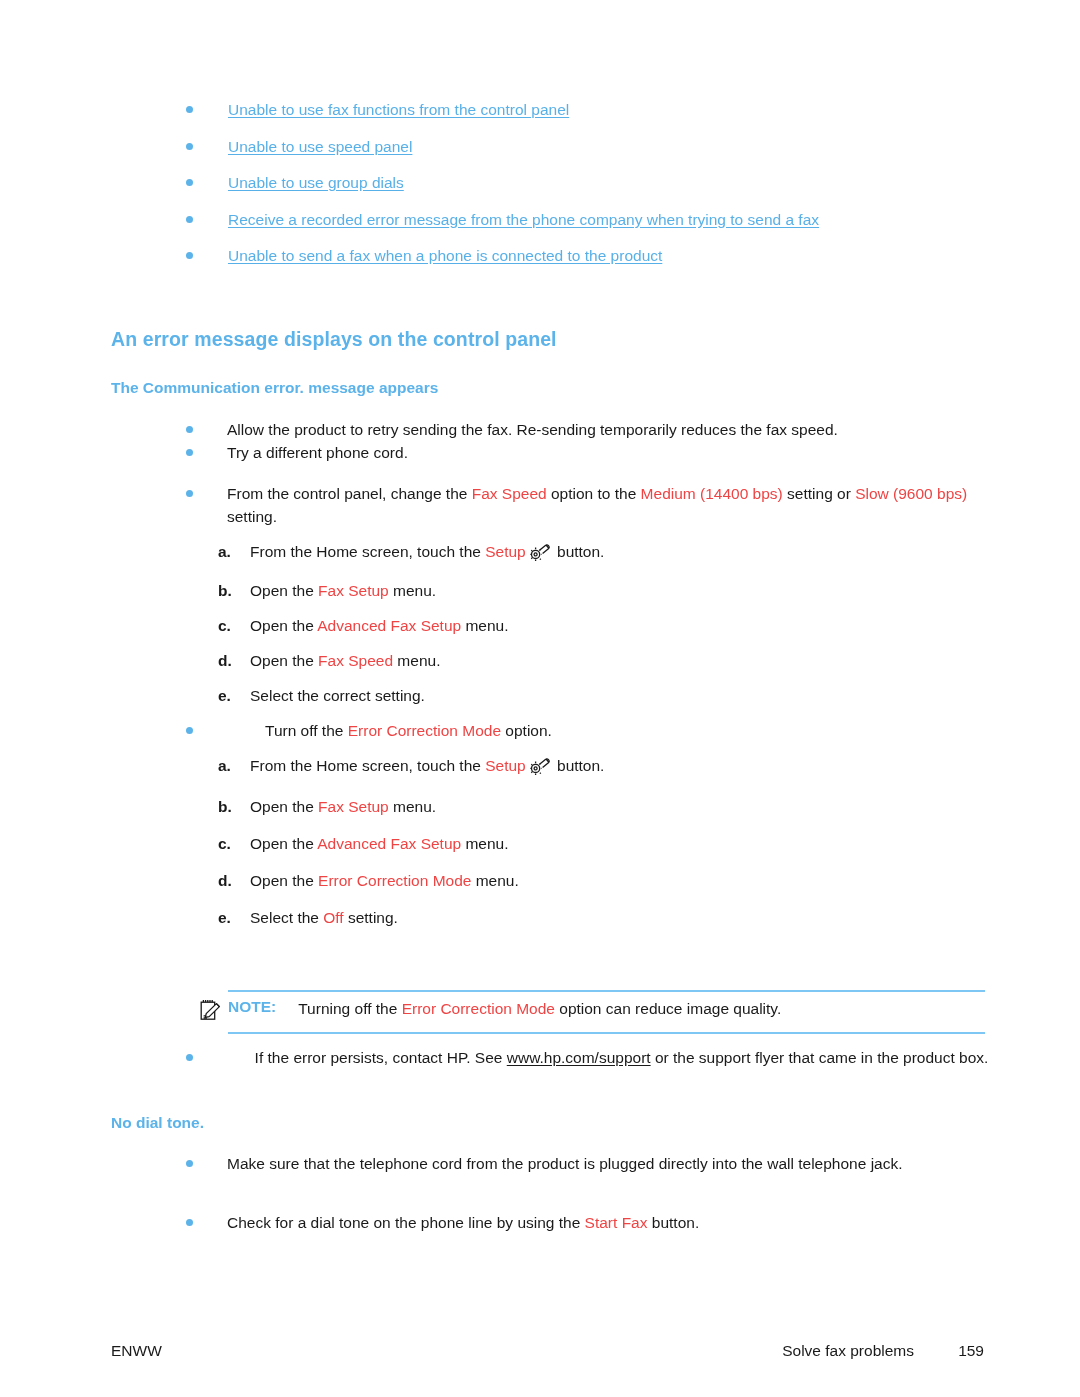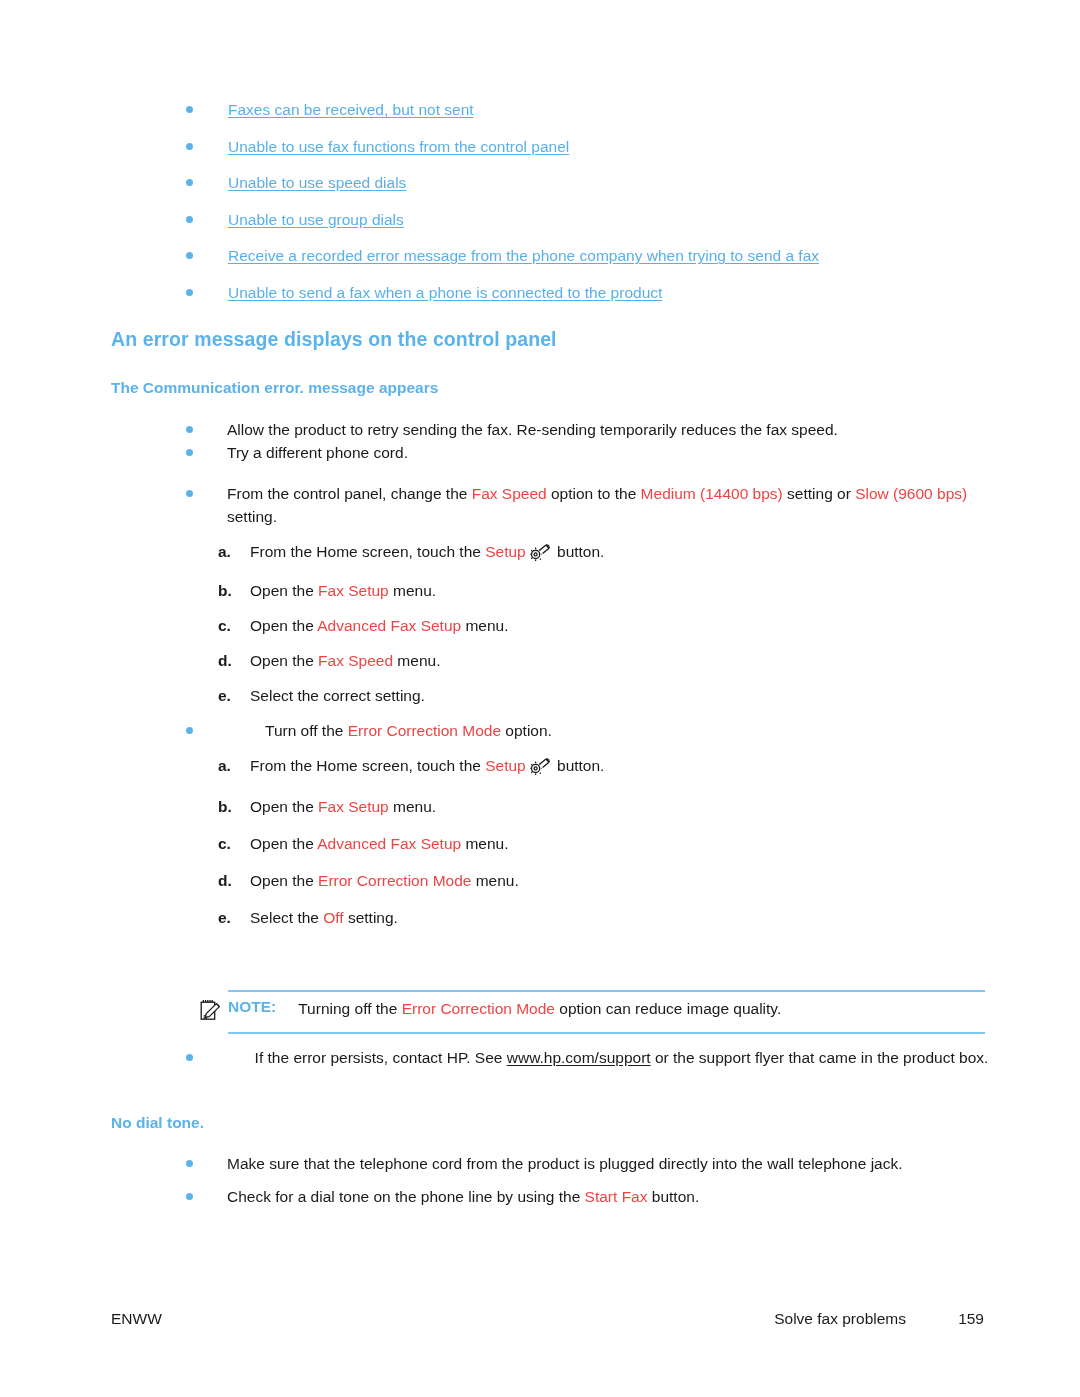--- a/index.html
+++ b/index.html
@@ -182,57 +182,52 @@
     text-decoration: underline;
     text-underline-offset: 2px;
     cursor: pointer;
   }
 
   
   .footer {
     position: absolute;
     left: 111px;
     right: 96px;
-    top: 1310px;
+    top: 1342px;
     display: flex;
     justify-content: space-between;
     align-items: baseline;
     font-size: 15.5px;
     color: #1a1a1a;
   }
   .footer-right {
     display: flex;
     align-items: baseline;
-    gap: 8px;
   }
   .footer-section {
     margin-right: 42px;
   }
   .footer-page {
     min-width: 28px;
     text-align: right;
   }
 </style>
 </head>
 <body>
 
 <div class="page">
 
   <div class="toc-list">
     <div class="toc-item">
       <span class="toc-bullet"></span>
-      <span class="toc-link">Faxes can be received, but not sent</span>
-    </div>
-    <div class="toc-item">
-      <span class="toc-bullet"></span>
       <span class="toc-link">Unable to use fax functions from the control panel</span>
     </div>
     <div class="toc-item">
       <span class="toc-bullet"></span>
-      <span class="toc-link">Unable to use speed dials</span>
+      <span class="toc-link">Unable to use speed panel</span>
     </div>
     <div class="toc-item">
       <span class="toc-bullet"></span>
       <span class="toc-link">Unable to use group dials</span>
     </div>
     <div class="toc-item">
       <span class="toc-bullet"></span>
       <span class="toc-link">Receive a recorded error message from the phone company when trying to send a fax</span>
     </div>
     <div class="toc-item">
@@ -353,21 +348,21 @@
   <div class="blist" style="left:186px; top:1046px;text-align:center;">
     <div class="brow">
       <span class="bbullet"></span>
       <span class="btext"><span>If the error persists, contact HP. See </span><span class="url">www.hp.com/support</span><span> or the support flyer that came in the product box.</span></span>
     </div>
   </div>
 
   <div class="h2-lower">No dial tone.</div>
 
   <div class="blist" style="left:186px; top:1152px;">
-    <div class="brow" style="margin-bottom:10px;justify-content:center;">
+    <div class="brow" style="margin-bottom:36px;justify-content:center;">
       <span class="bbullet"></span>
       <span class="btext">Make sure that the telephone cord from the product is plugged directly into the wall telephone jack.</span>
     </div>
     <div class="brow">
       <span class="bbullet"></span>
       <span class="btext"><span>Check for a dial tone on the phone line by using the </span><span class="ui">Start Fax</span><span> button.</span></span>
     </div>
   </div>
 
   <div class="footer">

